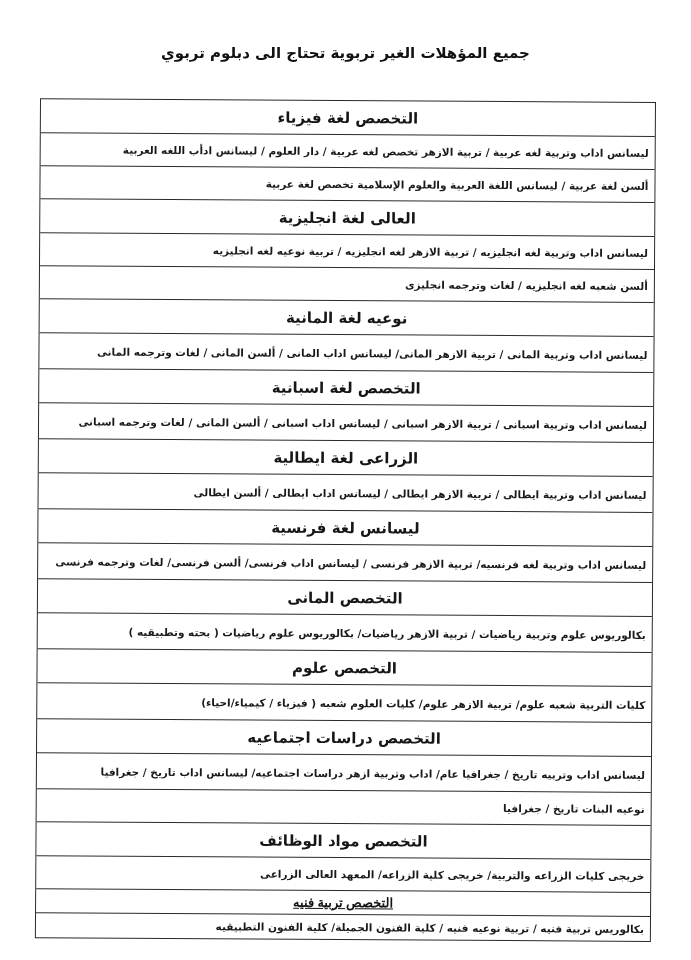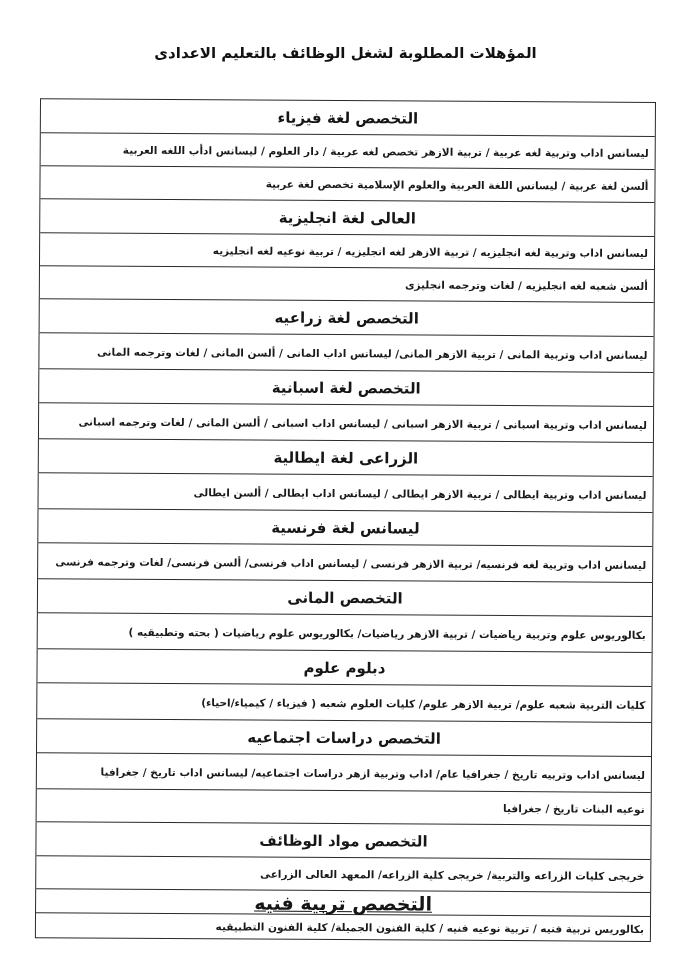--- a/index.html
+++ b/index.html
@@ -54,42 +54,43 @@
     .row.heading span {
       font-weight: bold;
       font-size: 15px;
       color: #161616;
       white-space: nowrap;
     }
     .row.heading.small {
       height: 24px;
     }
     .row.heading.small span {
-      font-size: 19px;
+      font-size: 13px;
       text-decoration: underline;
+      font-family: Liberation Serif, serif;
     }
     .row.item {
       justify-content: flex-start;
       padding-right: 6px;
       height: 33px;
     }
     .row.item span {
       font-weight: bold;
       font-size: 10.5px;
       color: #1a1a1a;
       white-space: nowrap;
     }
     .row.item.tall { height: 36px; }
     .row.item.short { height: 24px; }
   </style>
 </head>
 <body>
 
 <div class="page-header">
-  <div class="title-line">المؤهلات المطلوبة لشغل الوظائف بالتعليم الاعدادى</div>
+  <div class="title-line">جميع المؤهلات الغير تربوية تحتاج الى دبلوم تربوي</div>
 </div>
 
 <div class="table">
 
   <div class="row heading">
     <span>التخصص لغة فيزياء</span>
   </div>
   <div class="row item">
     <span>ليسانس اداب وتربية لغه عربية / تربية الازهر تخصص لغه عربية / دار العلوم / ليسانس ادأب اللغه العربية</span>
   </div>
@@ -101,21 +102,21 @@
     <span>العالى لغة انجليزية</span>
   </div>
   <div class="row item">
     <span>ليسانس اداب وتربية لغه انجليزيه / تربية الازهر لغه انجليزيه / تربية نوعيه لغه انجليزيه</span>
   </div>
   <div class="row item">
     <span>ألسن شعبه لغه انجليزيه / لغات وترجمه انجليزى</span>
   </div>
 
   <div class="row heading">
-    <span>التخصص لغة زراعيه</span>
+    <span>نوعيه لغة المانية</span>
   </div>
   <div class="row item tall">
     <span>ليسانس اداب وتربية المانى / تربية الازهر المانى/ ليسانس اداب المانى / ألسن المانى / لغات وترجمه المانى</span>
   </div>
 
   <div class="row heading">
     <span>التخصص لغة اسبانية</span>
   </div>
   <div class="row item tall">
     <span>ليسانس اداب وتربية اسبانى / تربية الازهر اسبانى / ليسانس اداب اسبانى / ألسن المانى / لغات وترجمه اسبانى</span>
@@ -136,21 +137,21 @@
   </div>
 
   <div class="row heading">
     <span>التخصص المانى</span>
   </div>
   <div class="row item tall">
     <span>بكالوريوس علوم وتربية رياضيات  / تربية الازهر رياضيات/ بكالوريوس علوم رياضيات ( بحته وتطبيقيه )</span>
   </div>
 
   <div class="row heading">
-    <span>دبلوم علوم</span>
+    <span>التخصص علوم</span>
   </div>
   <div class="row item tall">
     <span>كليات التربية شعبه علوم/ تربية الازهر علوم/ كليات العلوم شعبه ( فيزياء / كيمياء/احياء)</span>
   </div>
 
   <div class="row heading">
     <span>التخصص دراسات اجتماعيه</span>
   </div>
   <div class="row item tall">
     <span>ليسانس اداب وتربيه تاريخ / جغرافيا  عام/ اداب وتربية ازهر دراسات اجتماعيه/ ليسانس اداب تاريخ / جغرافيا</span>

